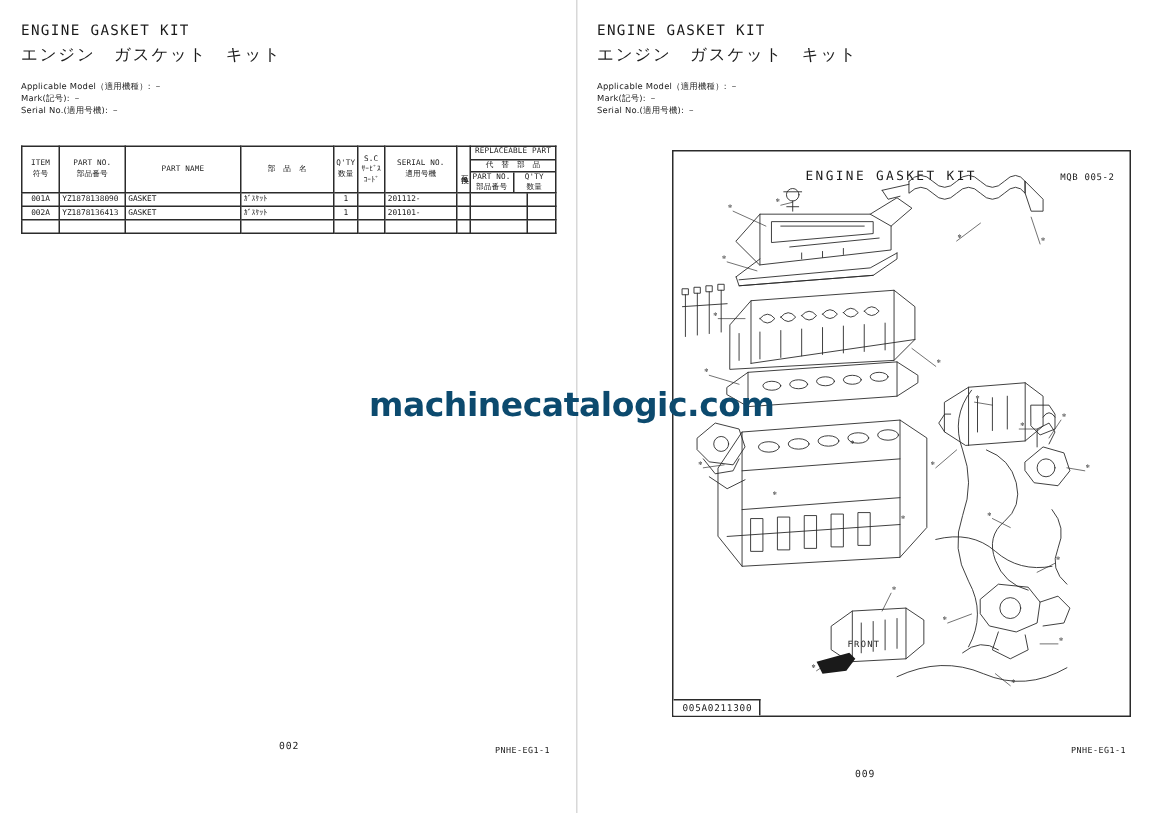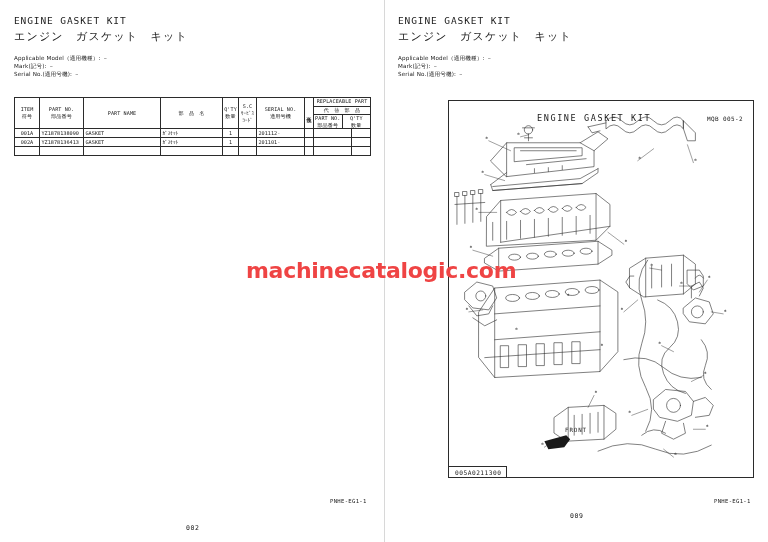--- a/index.html
+++ b/index.html
@@ -141,21 +141,21 @@
   }
 
   
   .watermark {
     position: absolute;
     left: 246px;
     top: 258px;
     font-family: "DejaVu Sans", "Liberation Sans", sans-serif;
     font-size: 22px;
     font-weight: bold;
-    color: #ef4444;
+    color: #0c4a6e;
     letter-spacing: -0.3px;
     white-space: nowrap;
     z-index: 30;
     pointer-events: none;
   }
 
   
   .pg-num {
     position: absolute;
     font-size: 6.5px;
@@ -329,21 +329,21 @@
           <td></td>
           <td></td>
           <td></td>
           <td></td>
           <td></td>
         </tr>
       </tbody>
     </table>
   </div>
 
-  <div class="pg-num" style="left:186px; top:524px;">002</div>
+  <div class="pg-num" style="left:186px; top:493px;">002</div>
   <div class="doc-code" style="left:330px; top:498px;">PNHE-EG1-1</div>
 </div>
 
 <div class="page" id="page-right">
 
   <div class="pg-head">
     <div class="title-en">ENGINE GASKET KIT</div>
     <div class="title-jp">エンジン　ガスケット　キット</div>
     <div class="meta">
       <div class="jp">Applicable Model（適用機種）: －</div>

